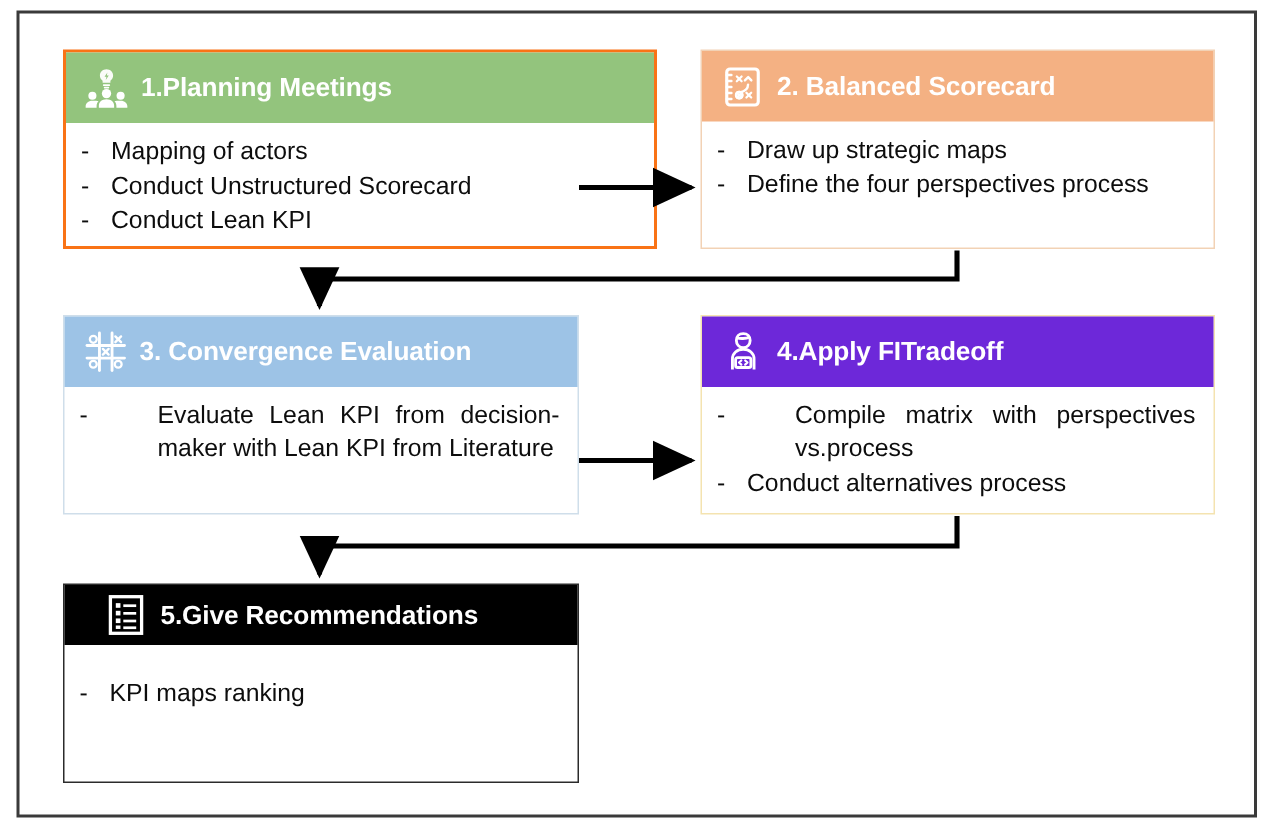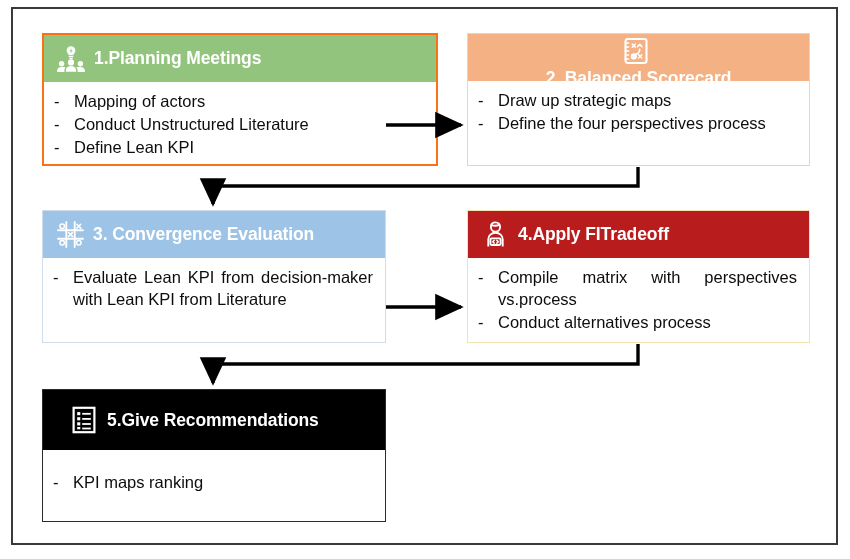--- a/index.html
+++ b/index.html
@@ -81,53 +81,54 @@
     width: 20px;
     text-align: left;
     color: #0d0d0d;
   }
   .bullet-text {
     flex: 1 1 auto;
   }
   .bullet-text.justify {
     text-align: justify;
     text-align-last: left;
+    margin-left: 32px;
   }
   .it { }
 
   
   #box-1 {
     left: 42px; top: 33px; width: 396px; height: 133px;
     border: 2px solid #f97316;
   }
   #box-1 .step-header { background: #93c47d; height: 47px; }
 
   #box-2 {
     left: 467px; top: 33px; width: 343px; height: 133px;
     border: 1px solid #f2d2b5;
   }
-  #box-2 .step-header { background: #f4b183; height: 47px; flex-direction: column; }
+  #box-2 .step-header { background: #f4b183; height: 47px; }
 
   #box-3 {
     left: 42px; top: 210px; width: 344px; height: 133px;
     border: 1px solid #cfdeea;
   }
   #box-3 .step-header { background: #9dc3e6; height: 47px; align-items: center; }
 
   #box-4 {
     left: 467px; top: 210px; width: 343px; height: 133px;
     border: 1px solid #f4e3b0;
   }
-  #box-4 .step-header { background: #b91c1c; height: 47px; }
+  #box-4 .step-header { background: #6d28d9; height: 47px; }
 
   #box-5 {
     left: 42px; top: 389px; width: 344px; height: 133px;
     border: 1px solid #2b2b2b;
   }
-  #box-5 .step-header { background: #000000; height: 60px; padding-left: 24px; }
+  #box-5 .step-header { background: #000000; height: 40px; padding-left: 24px; }
   #box-5 .step-body { padding-top: 22px; }
 
   
   .connectors {
     position: absolute;
     left: 0; top: 0;
     width: 850px; height: 559px;
     pointer-events: none;
   }
 </style>
@@ -159,25 +160,25 @@
       </span>
       <span class="step-title">1.Planning Meetings</span>
     </div>
     <div class="step-body">
       <div class="bullet-row">
         <span class="bullet-dash">-</span>
         <span class="bullet-text">Mapping of actors</span>
       </div>
       <div class="bullet-row">
         <span class="bullet-dash">-</span>
-        <span class="bullet-text">Conduct Unstructured Literature</span>
-      </div>
-      <div class="bullet-row">
-        <span class="bullet-dash">-</span>
-        <span class="bullet-text">Define Lean KPI</span>
+        <span class="bullet-text">Conduct Unstructured Scorecard</span>
+      </div>
+      <div class="bullet-row">
+        <span class="bullet-dash">-</span>
+        <span class="bullet-text">Conduct Lean KPI</span>
       </div>
     </div>
   </div>
 
   <div class="step-box" id="box-2">
     <div class="step-header">
       <span class="step-icon">
         <svg width="30" height="30" viewBox="0 0 30 30" fill="none">
           <rect x="4.5" y="3" width="21" height="24" rx="2.2" stroke="#ffffff" stroke-width="2.1"></rect>
           <g stroke="#ffffff" stroke-width="1.6" stroke-linecap="round">

